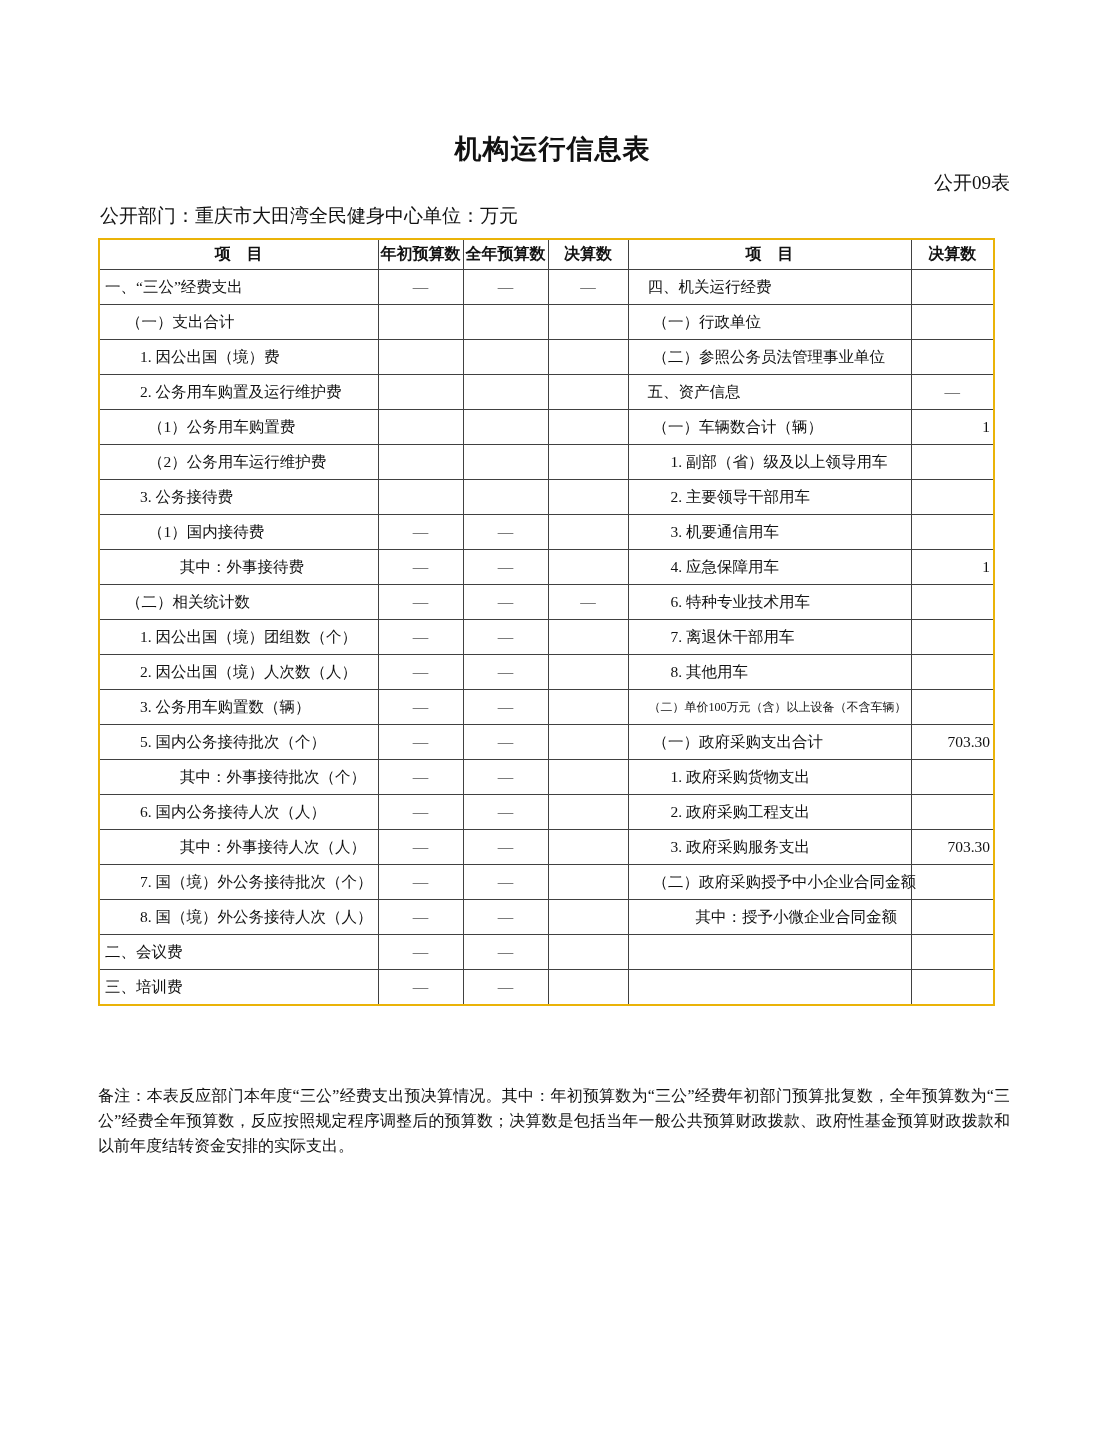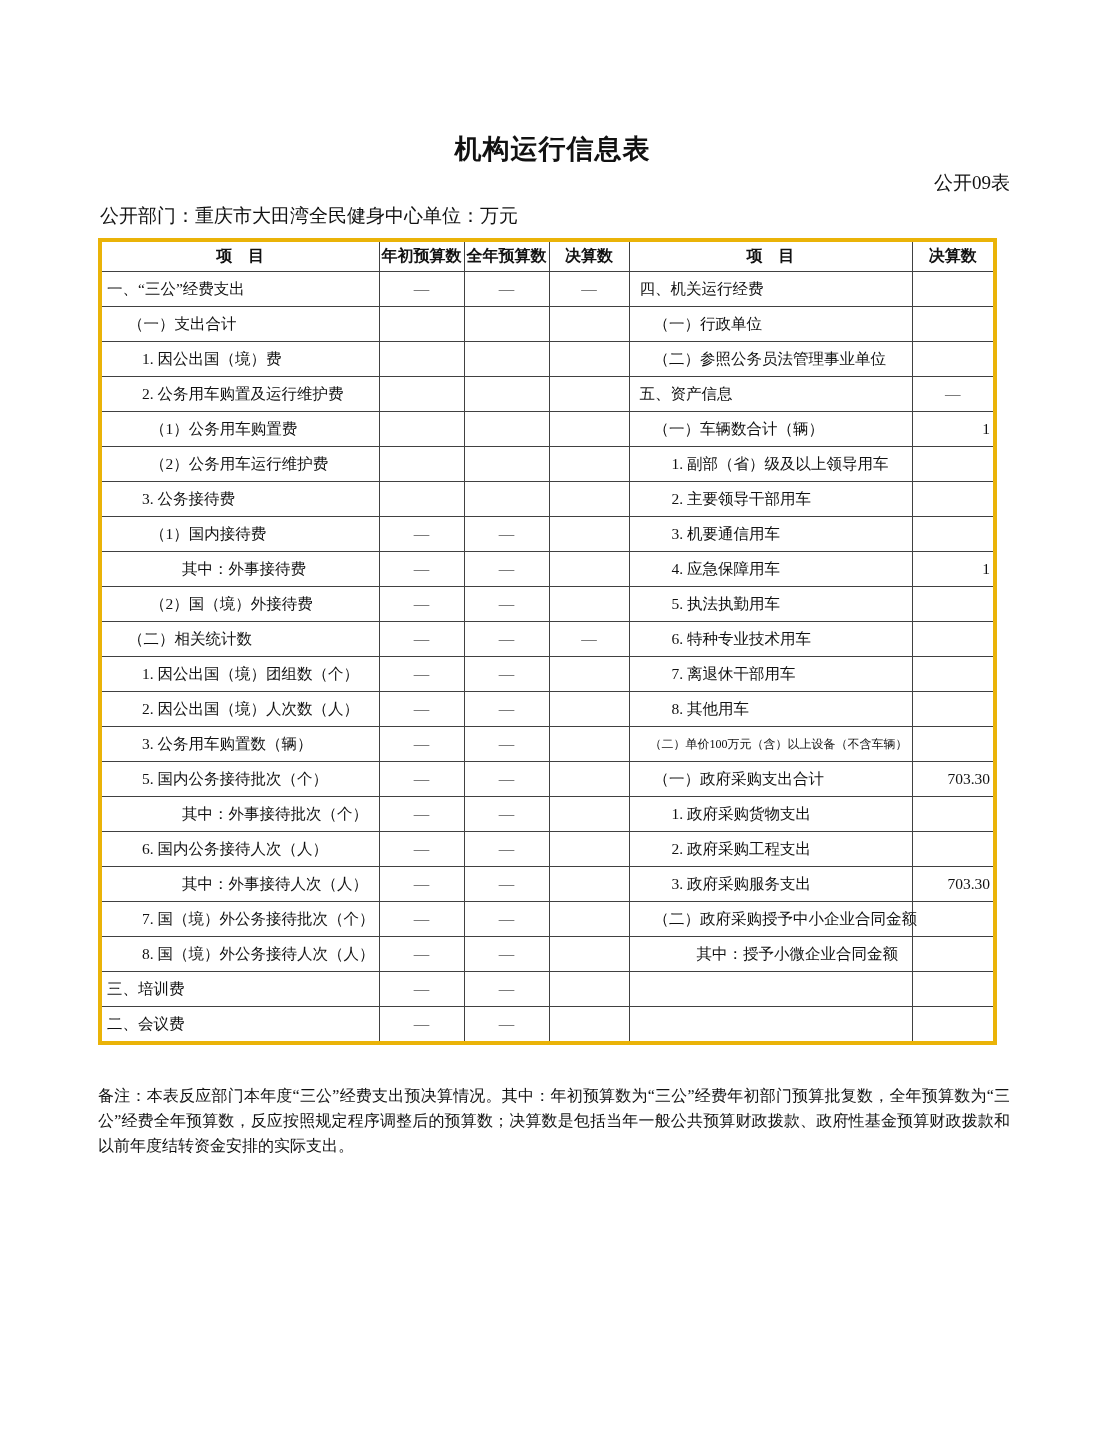--- a/index.html
+++ b/index.html
@@ -41,21 +41,21 @@
     justify-content: flex-start;
     font-size: 19px;
   }
   table.info-table {
     position: absolute;
     top: 238px;
     left: 98px;
     width: 895px;
     border-collapse: collapse;
     table-layout: fixed;
-    border: 4px solid #eab308;
+    border: 2px solid #eab308;
   }
   .info-table th, .info-table td {
     border: 1px solid #414141;
     padding: 0;
     vertical-align: middle;
     overflow: visible;
     white-space: nowrap;
   }
   .info-table thead th {
     height: 29px;
@@ -63,21 +63,21 @@
     font-weight: bold;
     text-align: center;
   }
   .info-table tbody td { height: 34px; font-size: 15.5px; }
   .c-item { text-align: left; padding-left: 5px; }
   .c-item.ind0 { padding-left: 5px; }
   .c-item.ind1 { padding-left: 26px; }
   .c-item.ind2 { padding-left: 40px; }
   .c-item.ind3 { padding-left: 48px; }
   .c-item.ind4 { padding-left: 80px; }
-  .c-item-right.rind0 { padding-left: 10px; margin-top: 20px; }
+  .c-item-right.rind0 { padding-left: 19px; margin-top: 20px; }
   .c-item-right.rind1 { padding-left: 24px; }
   .c-item-right.rind2 { padding-left: 42px; }
   .c-item-right.rind4 { padding-left: 67px; }
   .c-item-right.small-label { font-size: 12px; padding-left: 20px; }
   .c-num { text-align: center; }
   .c-num.dash { color: #4f4f4f; }
   .c-num.val { text-align: right; padding-right: 3px; }
   .note {
     position: absolute;
     top: 1083px;
@@ -189,28 +189,20 @@
   </tr>
         <tr>
     <td class="c-item c-item-left ind4">其中：外事接待费</td>
     <td class="c-num dash">—</td>
     <td class="c-num dash">—</td>
     <td class="c-num"></td>
     <td class="c-item c-item-right rind2">4. 应急保障用车</td>
     <td class="c-num val">1</td>
   </tr>
         <tr>
-    <td class="c-item c-item-left ind3">（2）国（境）外接待费</td>
-    <td class="c-num dash">—</td>
-    <td class="c-num dash">—</td>
-    <td class="c-num"></td>
-    <td class="c-item c-item-right rind2">5. 执法执勤用车</td>
-    <td class="c-num"></td>
-  </tr>
-        <tr>
     <td class="c-item c-item-left ind1">（二）相关统计数</td>
     <td class="c-num dash">—</td>
     <td class="c-num dash">—</td>
     <td class="c-num dash">—</td>
     <td class="c-item c-item-right rind2">6. 特种专业技术用车</td>
     <td class="c-num"></td>
   </tr>
         <tr>
     <td class="c-item c-item-left ind2">1. 因公出国（境）团组数（个）</td>
     <td class="c-num dash">—</td>
@@ -277,29 +269,29 @@
   </tr>
         <tr>
     <td class="c-item c-item-left ind2">8. 国（境）外公务接待人次（人）</td>
     <td class="c-num dash">—</td>
     <td class="c-num dash">—</td>
     <td class="c-num"></td>
     <td class="c-item c-item-right rind4">其中：授予小微企业合同金额</td>
     <td class="c-num"></td>
   </tr>
         <tr>
+    <td class="c-item c-item-left ind0">二、会议费</td>
+    <td class="c-num dash">—</td>
+    <td class="c-num dash">—</td>
+    <td class="c-num"></td>
+    <td class="c-item c-item-right rind0"></td>
+    <td class="c-num"></td>
+  </tr>
+        <tr>
     <td class="c-item c-item-left ind0">三、培训费</td>
-    <td class="c-num dash">—</td>
-    <td class="c-num dash">—</td>
-    <td class="c-num"></td>
-    <td class="c-item c-item-right rind0"></td>
-    <td class="c-num"></td>
-  </tr>
-        <tr>
-    <td class="c-item c-item-left ind0">二、会议费</td>
     <td class="c-num dash">—</td>
     <td class="c-num dash">—</td>
     <td class="c-num"></td>
     <td class="c-item c-item-right rind0"></td>
     <td class="c-num"></td>
   </tr>
       </tbody>
   </table>
 
   <p class="note">备注：本表反应部门本年度“三公”经费支出预决算情况。其中：年初预算数为“三公”经费年初部门预算批复数，全年预算数为“三公”经费全年预算数，反应按照规定程序调整后的预算数；决算数是包括当年一般公共预算财政拨款、政府性基金预算财政拨款和以前年度结转资金安排的实际支出。</p>

